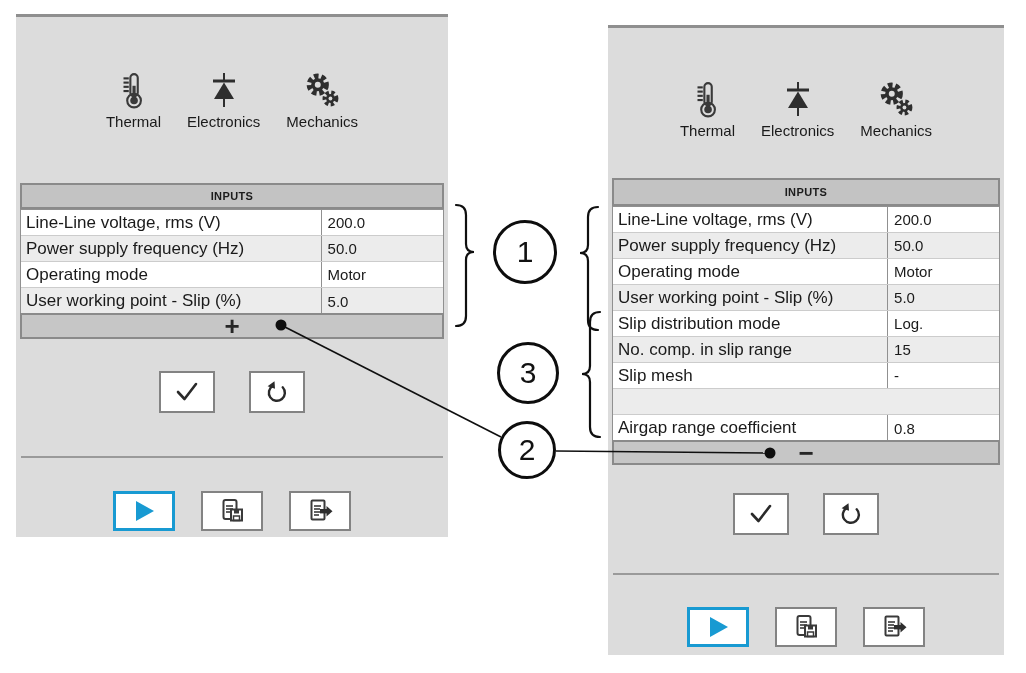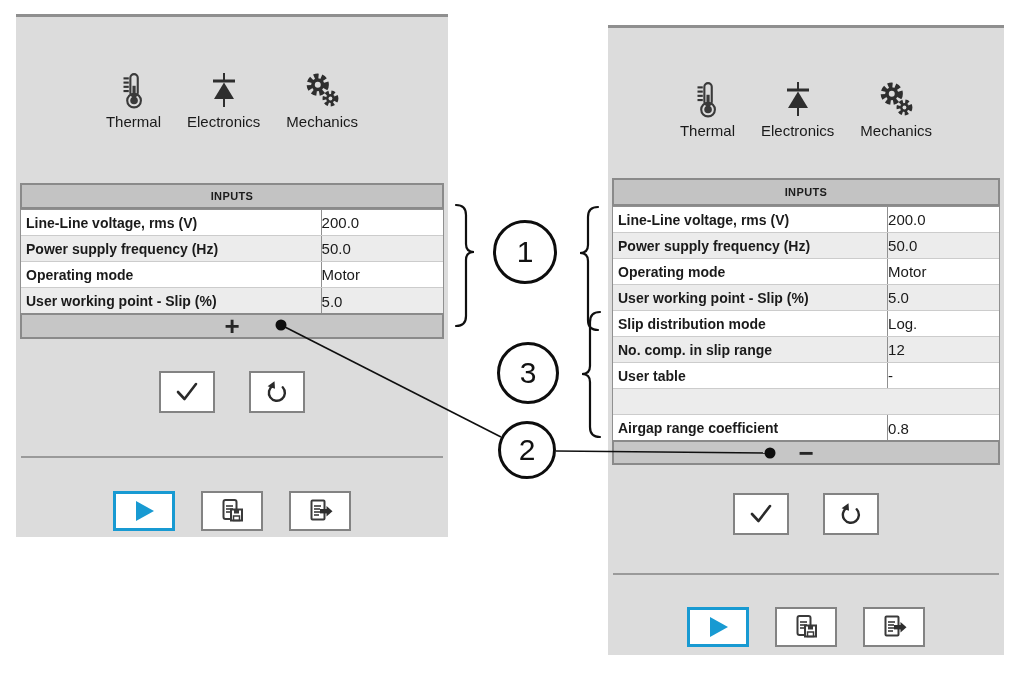--- a/index.html
+++ b/index.html
@@ -36,26 +36,26 @@
   .itable{
     position:absolute;left:4px;right:4px;background:#ffffff;
     border:1px solid #909090;box-sizing:border-box;
   }
   .panel-left .itable{top:192px;}
   .panel-right .itable{top:178px;}
   .trow{display:flex;height:26px;box-sizing:border-box;border-bottom:1px solid #cccccc;}
   .trow:last-child{border-bottom:none;}
   .trow:nth-child(even){background:#ececec;}
   .tlabel{
-    width:71%;box-sizing:border-box;padding:0 4px 0 5px;font-size:14px;
-    display:flex;align-items:center;white-space:nowrap;overflow:hidden;font-weight:bold;
+    width:71%;box-sizing:border-box;padding:0 4px 0 5px;font-size:17px;
+    display:flex;align-items:center;white-space:nowrap;overflow:hidden;
   }
   .tvalue{
     width:29%;box-sizing:border-box;border-left:1px solid #909090;
-    font-size:15px;display:flex;align-items:center;
+    padding-left:6px;font-size:15px;display:flex;align-items:center;
     white-space:nowrap;cursor:text;
   }
   .rowbar{
     position:absolute;left:4px;right:4px;height:26px;background:#c6c6c6;
     border:2px solid #8a8a8a;box-sizing:border-box;display:flex;
     align-items:center;justify-content:center;cursor:pointer;
   }
   .panel-left .rowbar{top:296px;}
   .panel-right .rowbar{top:412px;height:25px;}
   .rowbar span{font-size:26px;font-weight:900;line-height:20px;color:#262626;}
@@ -261,24 +261,24 @@
       <div class="trow">
       <div class="tlabel">User working point - Slip (%)</div>
       <div class="tvalue">5.0</div>
     </div>
       <div class="trow">
       <div class="tlabel">Slip distribution mode</div>
       <div class="tvalue">Log.</div>
     </div>
       <div class="trow">
       <div class="tlabel">No. comp. in slip range</div>
-      <div class="tvalue">12</div>
-    </div>
-      <div class="trow">
-      <div class="tlabel">User table</div>
+      <div class="tvalue">15</div>
+    </div>
+      <div class="trow">
+      <div class="tlabel">Slip mesh</div>
       <div class="tvalue">-</div>
     </div>
       <div class="trow">
     </div>
       <div class="trow">
       <div class="tlabel">Airgap range coefficient</div>
       <div class="tvalue">0.8</div>
     </div>
     </div>
 

